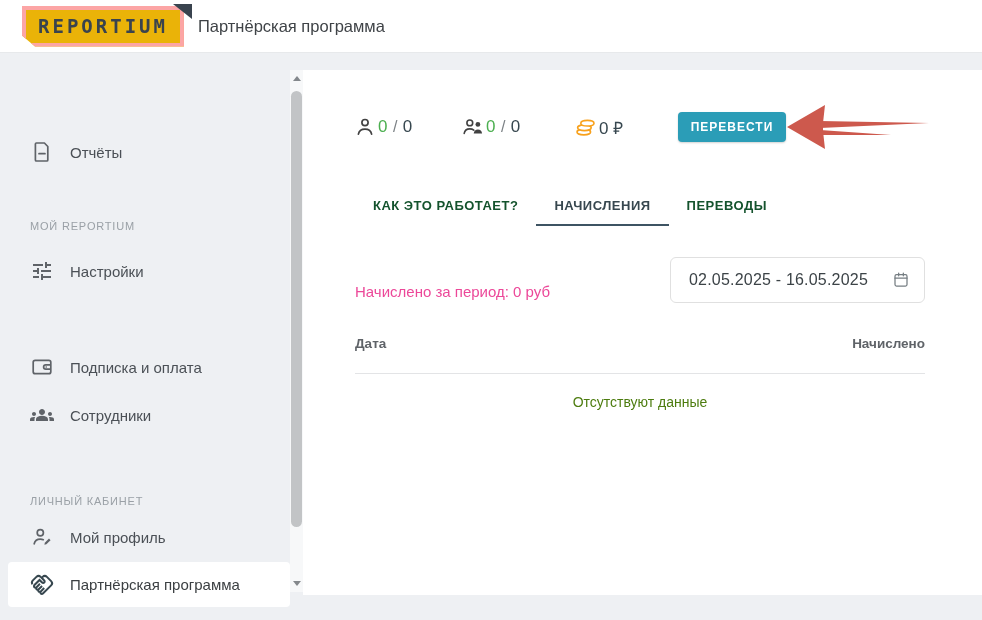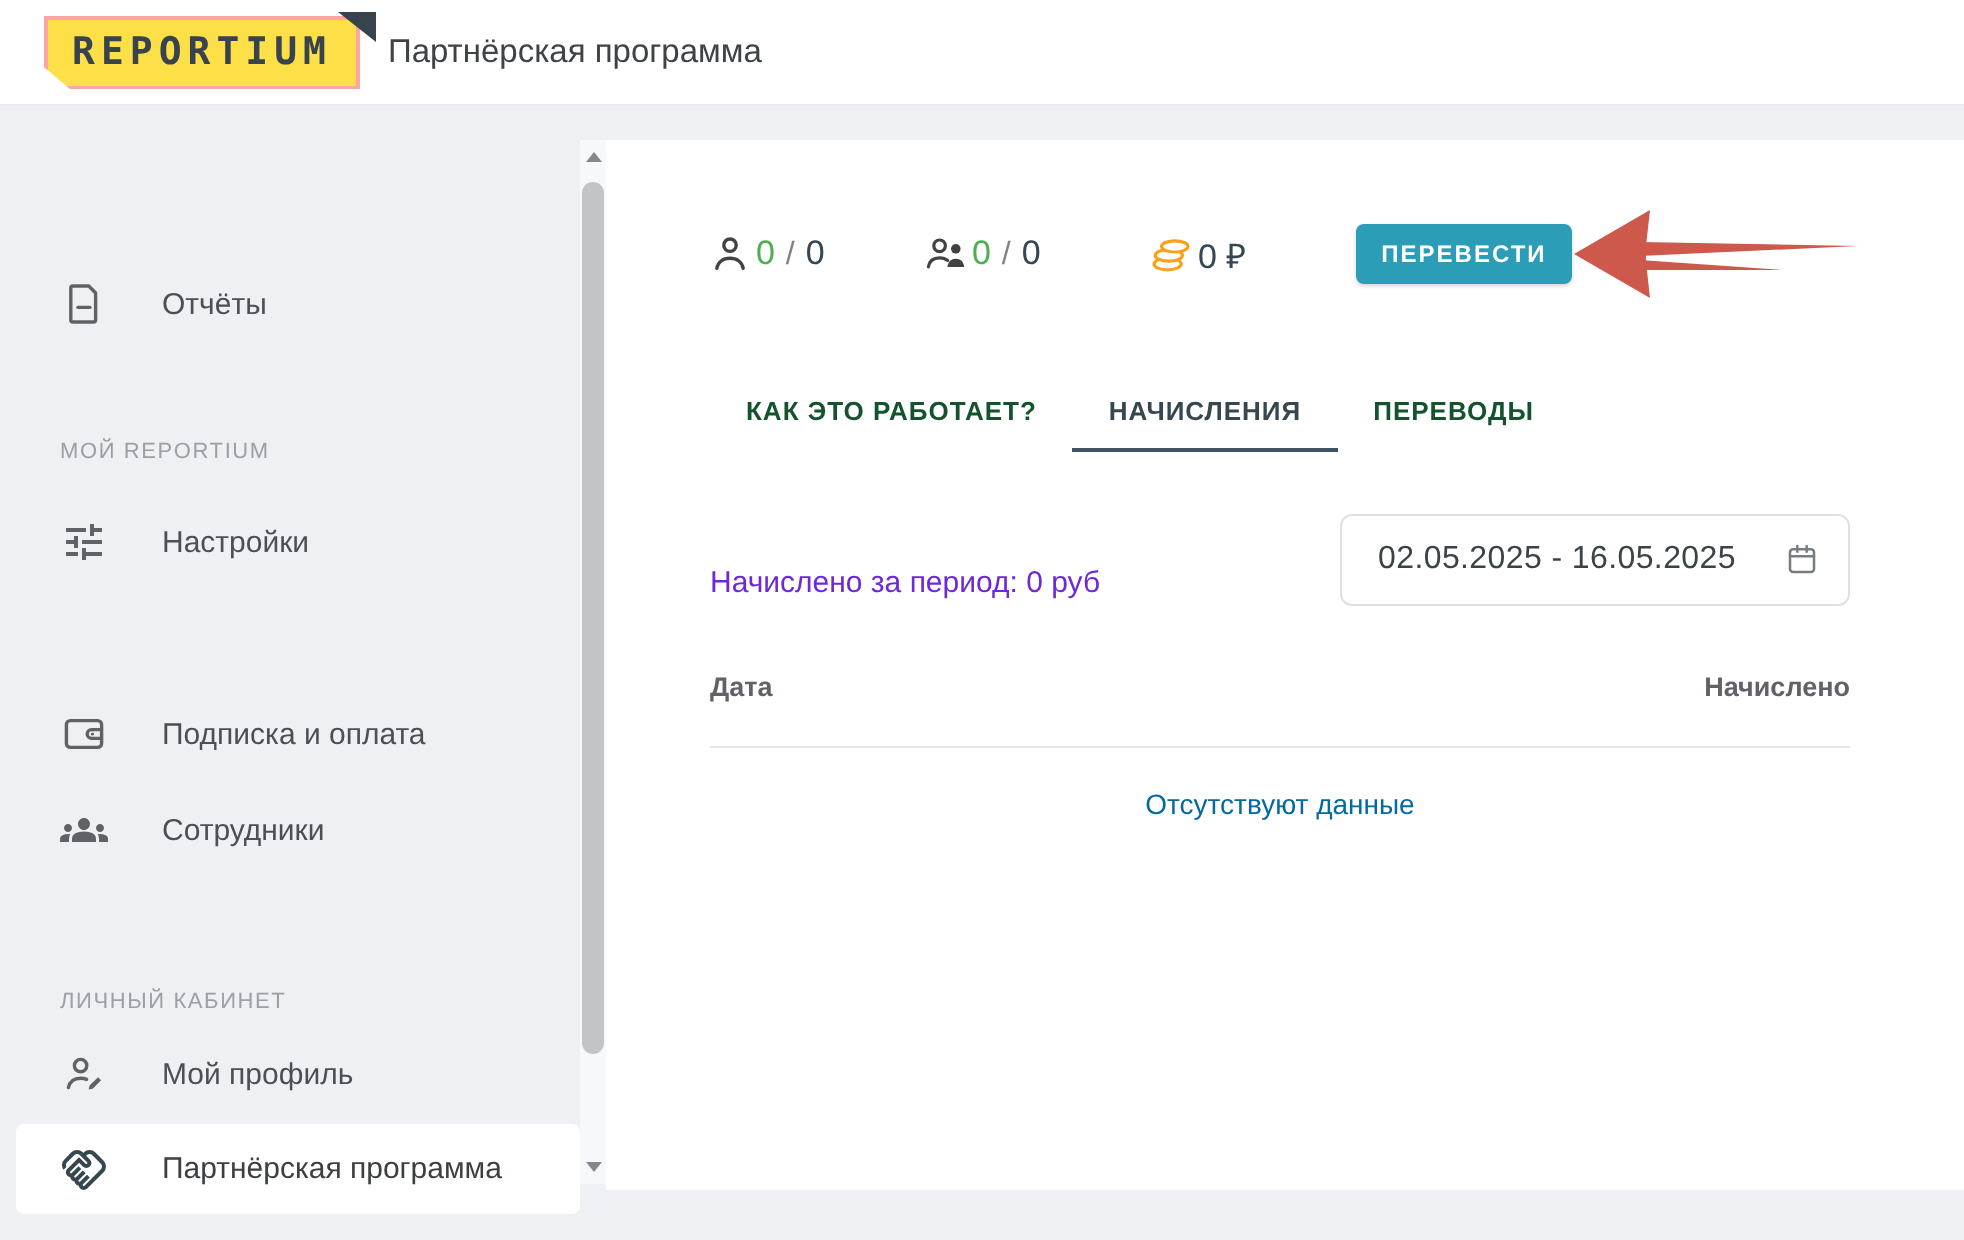--- a/index.html
+++ b/index.html
@@ -13,39 +13,39 @@
   .page { position: relative; width: 982px; height: 620px; }
 
   
   .header {
     position: absolute; top: 0; left: 0; right: 0; height: 53px;
     background: #ffffff; border-bottom: 1px solid #e7e9eb;
     display: flex; align-items: center; padding-left: 22px; z-index: 5;
   }
   .logo { position: relative; cursor: pointer; }
   .logo-frame {
-    border: 2px solid #fca5a5;
+    border: 4px solid #fca5a5;
     padding: 5px 12px 6px 12px;
     font-family: "DejaVu Sans Mono", monospace;
     font-weight: bold; font-size: 19px; letter-spacing: 3px;
     color: #39434e;
     clip-path: polygon(0 0, 100% 0, 100% 100%, 13px 100%, 0 calc(100% - 11px));
-    background: #fde047;
+    background: #eab308;
   }
   .logo-corner {
     position: absolute; top: -2px; right: -8px; width: 0; height: 0;
     border-top: 15px solid #39434e; border-left: 19px solid transparent;
   }
   .header-title { margin-left: 14px; font-size: 16.5px; color: #3f4347; }
 
   
   .sidebar { position: absolute; top: 54px; left: 0; width: 288px; bottom: 0; }
   .nav-item {
     position: absolute; left: 0; width: 288px; height: 40px;
-    display: flex; align-items: center; padding-left: 30px; gap: 27px;
+    display: flex; align-items: center; padding-left: 30px; gap: 16px;
     font-size: 15px; color: #4b5056; cursor: pointer;
   }
   .nav-item .icon { width: 24px; height: 24px; color: #5f6368; flex: 0 0 24px; }
   .nav-item.active {
     left: 8px; width: 282px; height: 45px; background: #ffffff;
     border-radius: 4px; padding-left: 22px; color: #3c4043;
   }
   .nav-item.active .icon { color: #37474f; }
   .nav-section {
     position: absolute; left: 30px; font-size: 11px; letter-spacing: 0.8px;
@@ -95,39 +95,39 @@
   
   .tabs { position: absolute; left: 52px; top: 118px; display: flex; }
   .tab {
     padding: 0 18px; height: 38px; line-height: 36px;
     font-size: 13px; font-weight: bold; letter-spacing: 0.5px;
     color: #14532d; cursor: pointer; white-space: nowrap;
   }
   .tab.active { color: #37474f; border-bottom: 2px solid #3e5463; }
 
   
-  .period-label { position: absolute; left: 52px; top: 213px; font-size: 15px; color: #6d28d9; }
+  .period-label { position: absolute; left: 52px; top: 213px; font-size: 15px; color: #ec4899; }
   .date-range {
     position: absolute; left: 367px; top: 187px; width: 255px; height: 46px;
     background: #fff; border: 1px solid #e0e0e0; border-radius: 6px;
     display: flex; align-items: center; padding: 0 13px 0 18px; cursor: pointer; gap: 22px;
   }
   .date-range .date-text { font-size: 16px; color: #3c4347; letter-spacing: 0.2px; flex: 1; }
   .date-range .icon { width: 20px; height: 20px; color: #757d82; }
 
   
   .table-head {
     position: absolute; left: 52px; right: 57px; top: 266px; height: 22px;
     display: flex; justify-content: space-between;
     font-size: 13.5px; font-weight: bold; color: #5f6368;
   }
   .table-divider { position: absolute; left: 52px; right: 57px; top: 303px; border-top: 1px solid #e3e4e6; }
   .table-empty {
     position: absolute; left: 52px; right: 57px; top: 324px;
-    text-align: center; font-size: 14px; color: #0369a1;
+    text-align: center; font-size: 14px; color: #4d7c0f;
   }
 
   .icon svg, .annotation-arrow svg { display: block; width: 100%; height: 100%; }
 </style>
 </head>
 <body>
 
 <div class="page">
 
   <div class="header">

